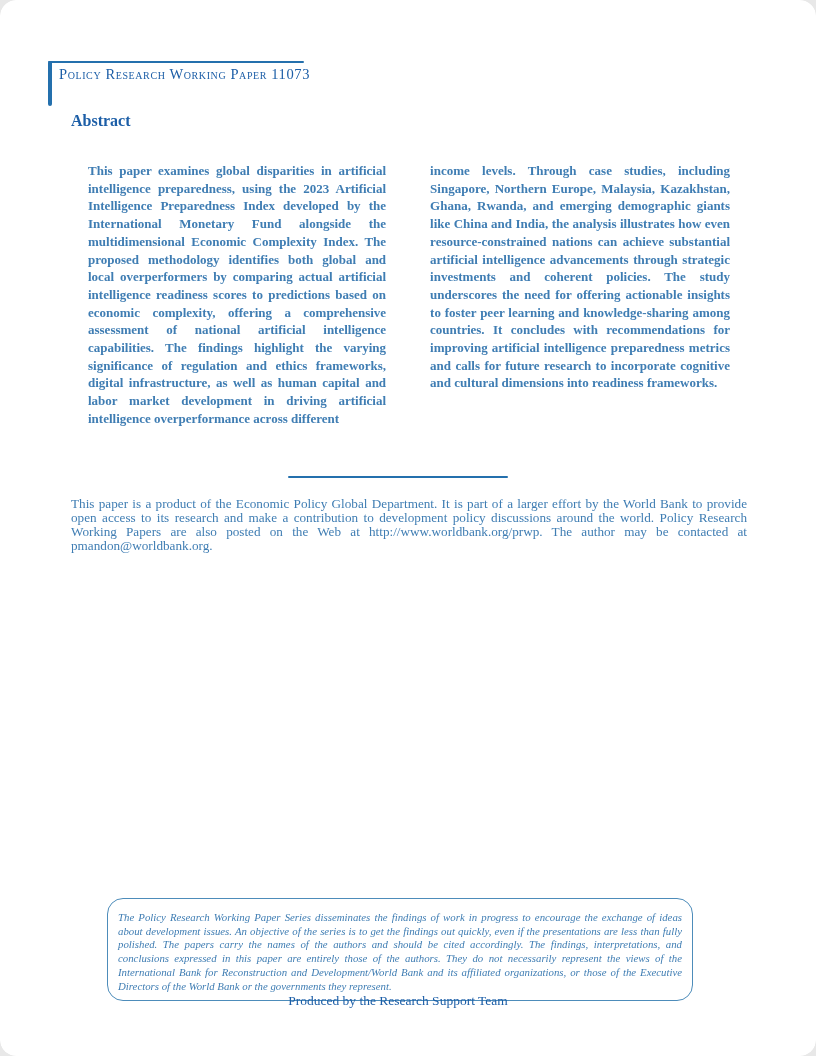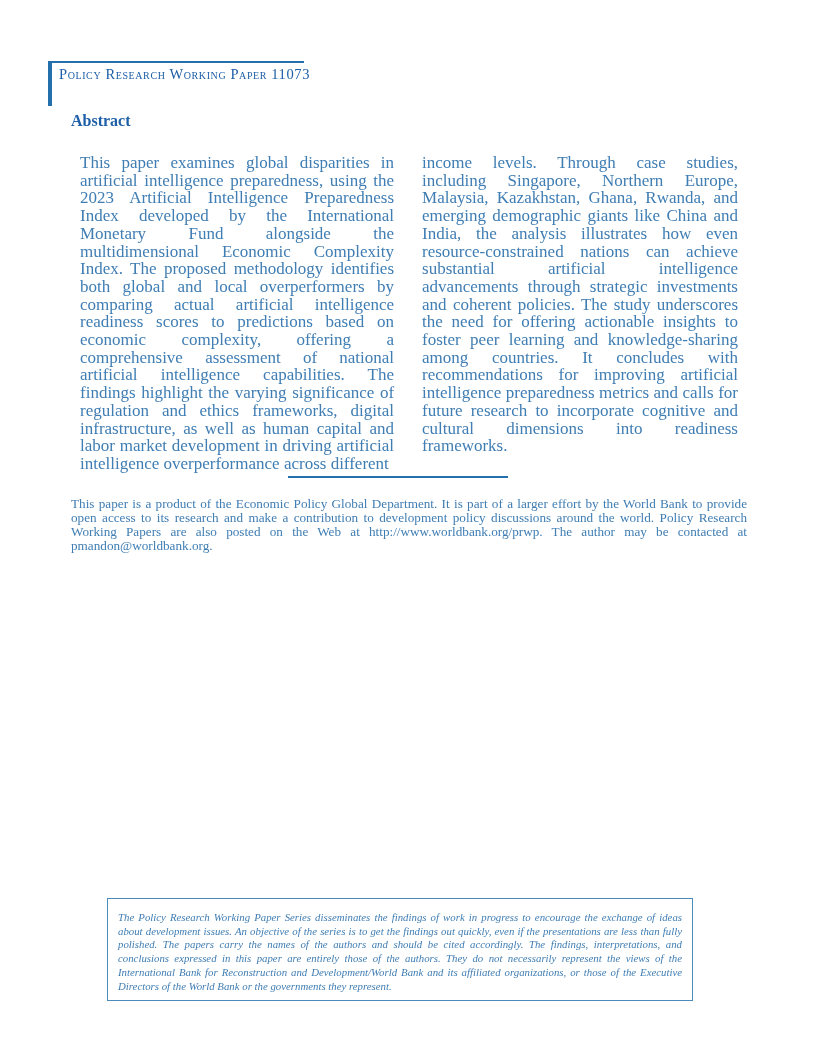--- a/index.html
+++ b/index.html
@@ -1,15 +1,15 @@
 <!DOCTYPE html>
 <html style="--accent-blue: #2470ad; --heading-blue: #1c5ea7; --body-blue: #3f7db3; --border-blue: #4d8cba;"><head>
 <meta charset="utf-8">
 <style>
-  * { box-sizing: border-box; }
+  * { box-sizing: border-box; border-radius: 16px; }
   html, body { margin: 0; padding: 0; background: #e8e8e8; }
   .page {
     position: relative;
     width: 816px;
     height: 1056px;
     margin: 0 auto;
     background: #ffffff;
     font-family: "Liberation Serif", serif;
     overflow: hidden;
     color: var(--body-blue, #3f7db3);
@@ -48,25 +48,26 @@
     color: var(--heading-blue, #1c5ea7);
   }
   .abstract-columns {
     position: absolute;
     left: 72px; top: 146px;
     width: 674px;
     display: flex;
     gap: 12px;
   }
   .abstract-columns .col {
-    margin: 8px;
+    margin: 16px;
     text-align: justify;
-    font-size: 17px;
+    font-size: 13px;
     line-height: 17.7px;
     color: var(--body-blue, #3f7db3);
+    font-weight: bold;
   }
   .col-left  { width: 330px; }
   .col-right { width: 332px; }
 
   
   .section-divider {
     position: absolute;
     left: 288px; top: 476px;
     width: 220px; height: 2px;
     background: var(--accent-blue, #4987b6);
@@ -136,14 +137,15 @@
   </div>
 
   <div class="section-divider"></div>
 
   <p class="provenance"><span>This paper is a product of the Economic Policy Global Department. It is part of a larger effort by the World Bank to provide open access to its research and make a contribution to development policy discussions around the world. Policy Research Working Papers are also posted on the Web at </span><span class="doc-link">http://www.worldbank.org/prwp</span><span>. The author may be contacted at </span><span class="doc-link">pmandon@worldbank.org</span><span>.</span></p>
 
   <div class="disclaimer-box">
     <p class="disclaimer-text">The Policy Research Working Paper Series disseminates the findings of work in progress to encourage the exchange of ideas about development issues. An objective of the series is to get the findings out quickly, even if the presentations are less than fully polished. The papers carry the names of the authors and should be cited accordingly. The findings, interpretations, and conclusions expressed in this paper are entirely those of the authors. They do not necessarily represent the views of the International Bank for Reconstruction and Development/World Bank and its affiliated organizations, or those of the Executive Directors of the World Bank or the governments they represent.</p>
   </div>
 
+  <div class="footer-line">Produced by the Research Support Team</div>
 
 </div>
 
 </body></html>

